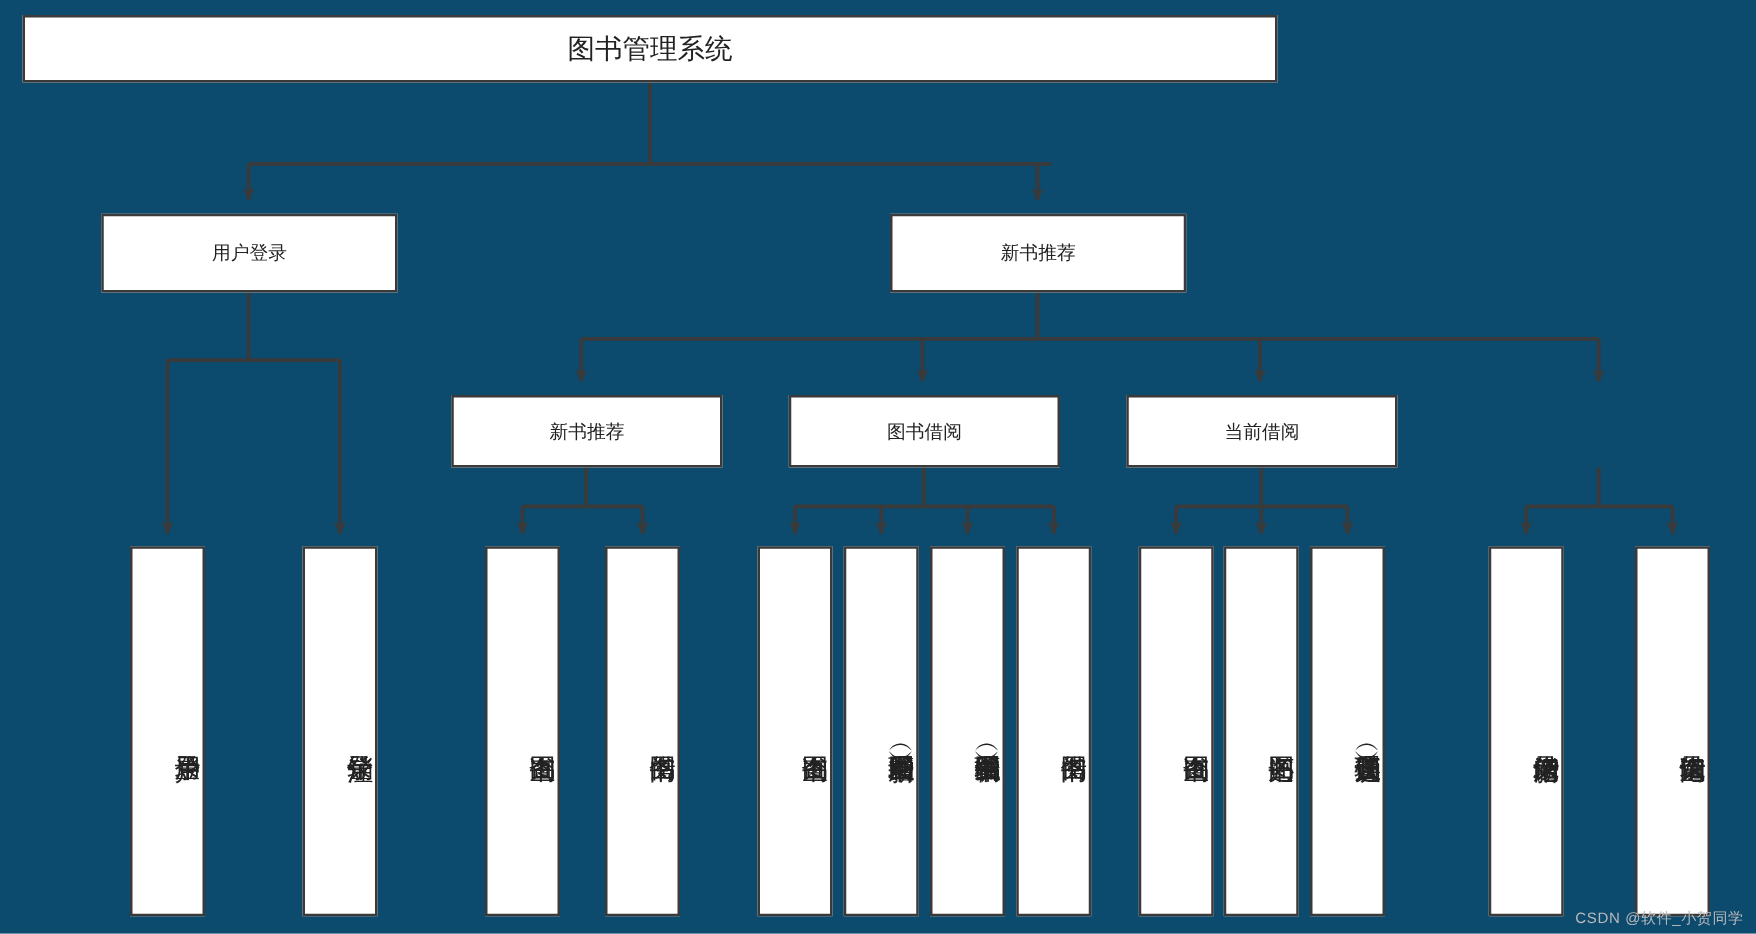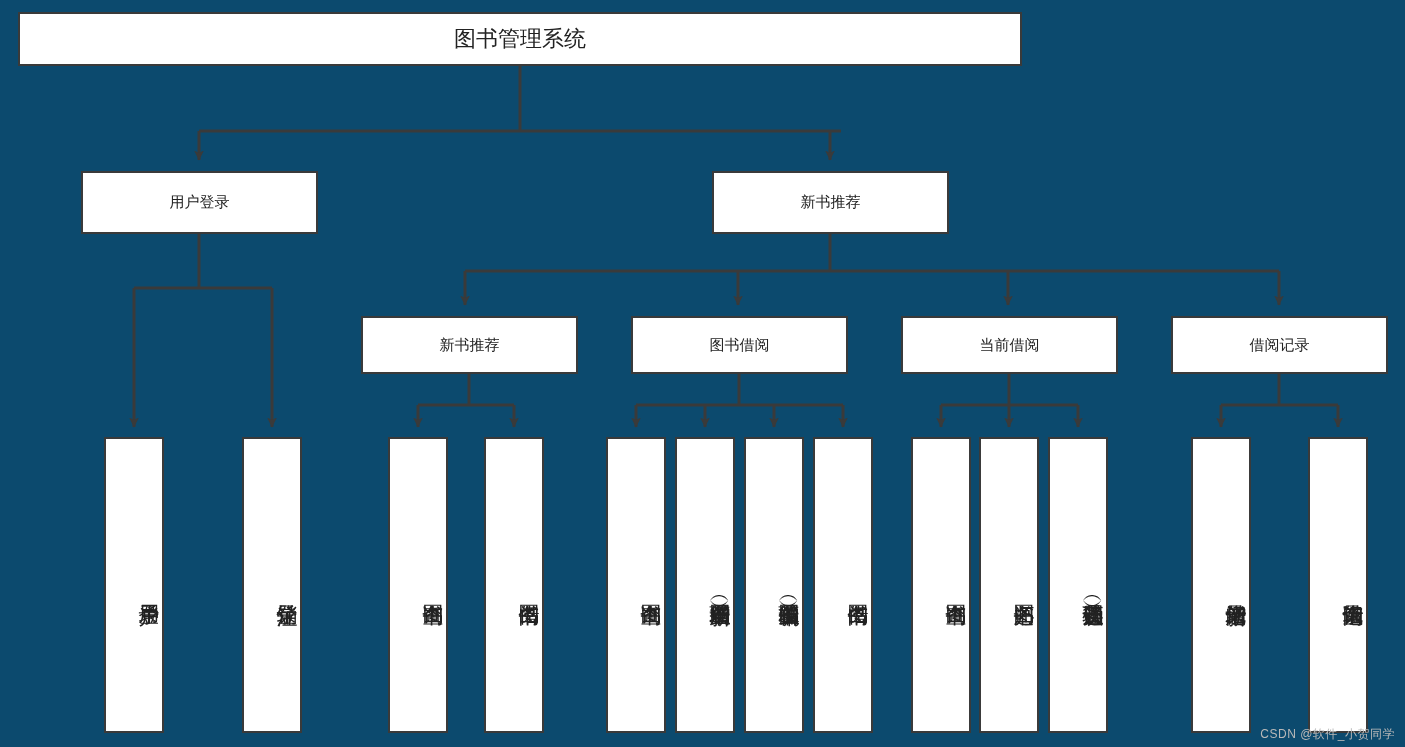--- a/index.html
+++ b/index.html
@@ -137,23 +137,20 @@
 
   <div class="node horizontal" style="left:361px; top:316px; width:217px; height:58px;">
     <span class="label">新书推荐</span>
   </div>
   <div class="node horizontal" style="left:631px; top:316px; width:217px; height:58px;">
     <span class="label">图书借阅</span>
   </div>
   <div class="node horizontal" style="left:901px; top:316px; width:217px; height:58px;">
     <span class="label">当前借阅</span>
   </div>
-  <div class="node horizontal" style="left:1171px; top:316px; width:217px; height:58px;">
-    <span class="label">借阅记录</span>
-  </div>
 
   <div class="node vertical" style="left:104px; top:437px; width:60px; height:296px;">
     <span class="label">用户登录</span>
   </div>
   <div class="node vertical" style="left:242px; top:437px; width:60px; height:296px;">
     <span class="label">注销登录</span>
   </div>
 
   <div class="node vertical" style="left:388px; top:437px; width:60px; height:296px;">
     <span class="label">查询图书</span>

